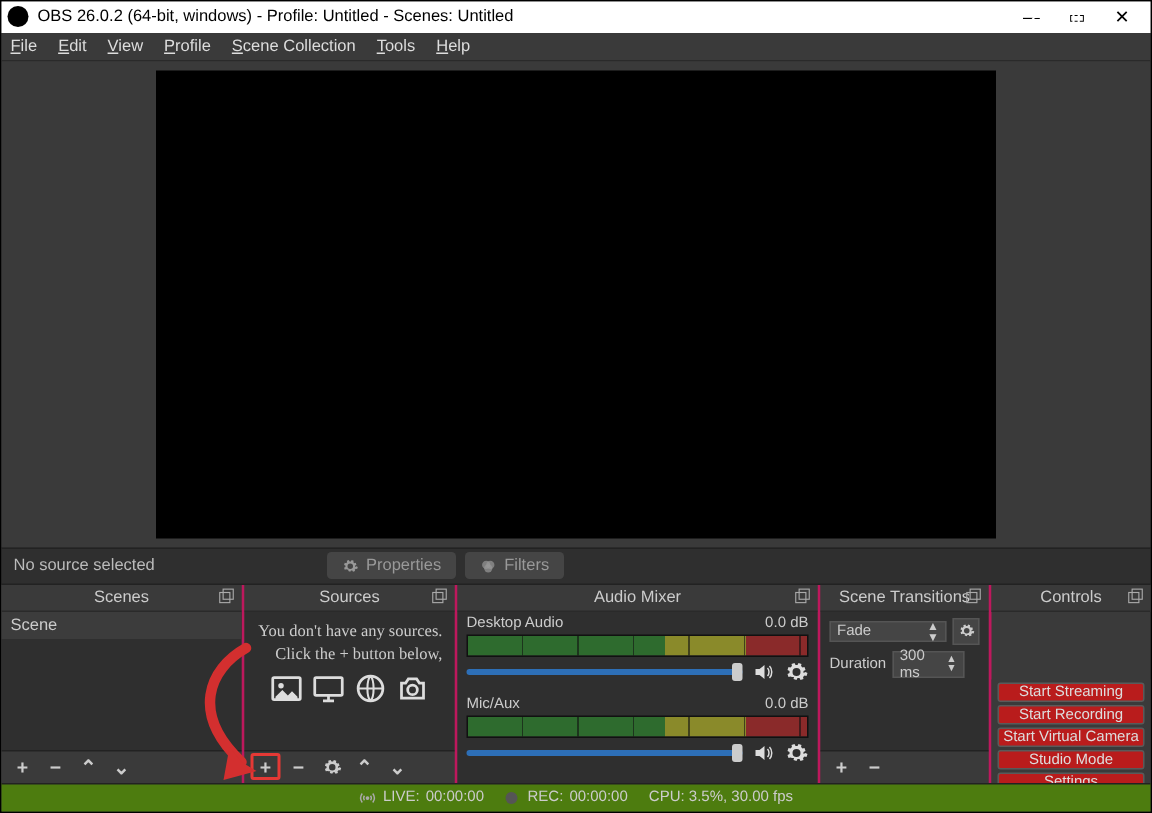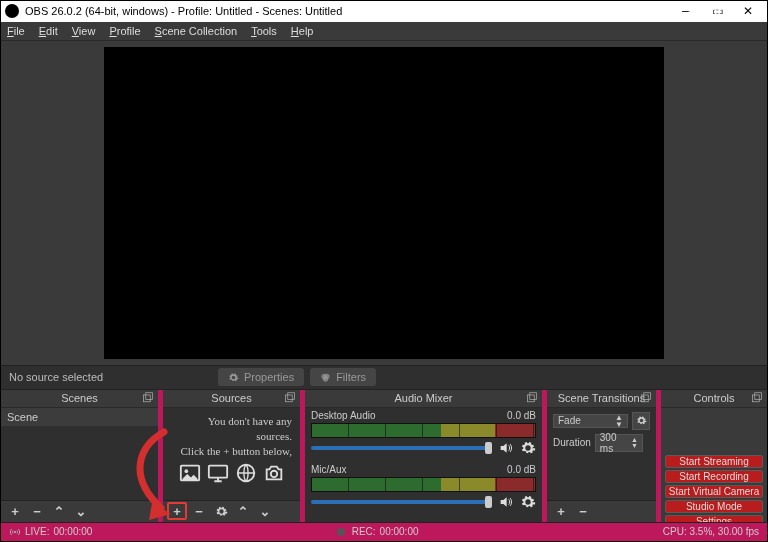--- a/index.html
+++ b/index.html
@@ -20,21 +20,21 @@
   
   .preview-area { flex: 1; display: flex; align-items: center; justify-content: center; background: #3a3a3a; padding: 6px 0; }
   .preview { width: 560px; height: 312px; background: #000; }
   
   .srcbar { height: 26px; background: #2f2f2f; display: flex; align-items: center; padding: 0 8px; border-top: 1px solid #222; border-bottom: 1px solid #222; }
   .srcbar .src-label { color: #bbb; font-size: 11px; flex: 0 0 195px; }
   .srcbar .pillbtn { background: #454545; color: #999; font-size: 11px; padding: 3px 10px; border-radius: 3px; margin-right: 6px; display: flex; align-items: center; gap: 5px; }
   .gear-glyph, .filter-glyph { width: 11px; height: 11px; display: inline-block; }
   
   .dock { display: flex; height: 132px; background: #3a3a3a; }
-  .panel { display: flex; flex-direction: column; border-right: 5px solid #be185d; }
+  .panel { display: flex; flex-direction: column; border-right: 2px solid #be185d; }
   .panel:last-child { border-right: none; gap: 45px; }
   .panel-head { height: 18px; background: #3a3a3a; color: #ccc; display: flex; align-items: center; justify-content: center; font-size: 11px; position: relative; border-bottom: 1px solid #2a2a2a; }
   .panel-head .popout { position: absolute; right: 4px; top: 2px; width: 12px; height: 12px; color: #aaa; }
   .panel-body { flex: 1; background: #2f2f2f; color: #ccc; font-size: 11px; position: relative; overflow: hidden; }
   .panel-foot { height: 22px; background: #3a3a3a; border-top: 1px solid #222; display: flex; align-items: center; padding: 0 4px; gap: 2px; }
   .toolbtn { width: 20px; height: 18px; display: flex; align-items: center; justify-content: center; color: #ccc; font-size: 13px; font-weight: bold; }
   .toolbtn.highlight { border: 2px solid #e53935; border-radius: 2px; }
   
   .scene-item { padding: 3px 6px; background: #3c3c3c; }
   
@@ -53,21 +53,21 @@
   
   .trans-body { padding: 4px 6px; }
   .trans-row { display: flex; align-items: center; gap: 4px; margin-bottom: 4px; }
   .combo { flex: 1; height: 14px; background: #454545; border: 1px solid #555; color: #ccc; font-size: 10px; display: flex; align-items: center; justify-content: space-between; padding: 0 4px; }
   .numbox { width: 48px; height: 18px; background: #454545; border: 1px solid #555; color: #ccc; font-size: 10px; display: flex; align-items: center; justify-content: flex-end; padding: 0 4px; }
   .sq-gear { width: 18px; height: 18px; background: #454545; border: 1px solid #555; display:flex; align-items:center; justify-content:center;}
   
   .ctrl-body { padding: 2px 4px; display: flex; flex-direction: column; gap: 2px; }
   .ctrl-btn { height: 17px; background: #b91c1c; border: 1px solid #5a5a5a; color: #ddd; font-size: 10px; display: flex; align-items: center; justify-content: center; border-radius: 2px; }
   
-  .status { height: 20px; background: #be185d; border-top: 1px solid #222; display: flex; align-items: center; justify-content: space-between; color: #ccc; font-size: 10px; padding: 0 8px; gap: 14px; }
+  .status { height: 20px; background: #4d7c0f; border-top: 1px solid #222; display: flex; align-items: center; justify-content: center; color: #ccc; font-size: 10px; padding: 0 8px; gap: 14px; }
   .status .dot { width: 8px; height: 8px; border-radius: 50%; background: #555; display: inline-block; margin-right: 3px; vertical-align: middle; }
   .status .seg { display: flex; align-items: center; gap: 4px; }
   
   .arrow-overlay { position: absolute; left: 108px; top: 425px; width: 80px; height: 96px; pointer-events: none; z-index: 40; }
 </style>
 </head>
 <body>
 
 <div class="app">
 

